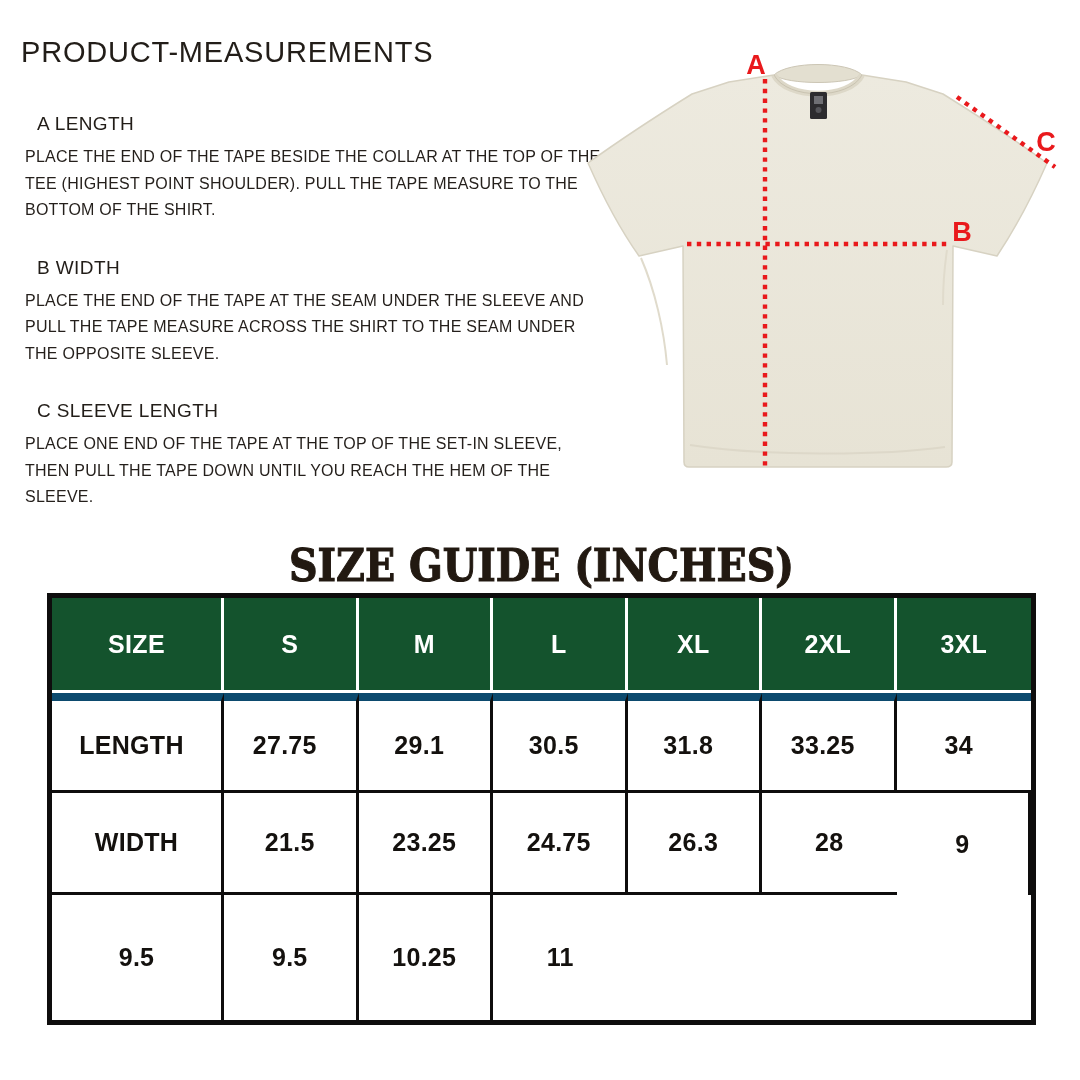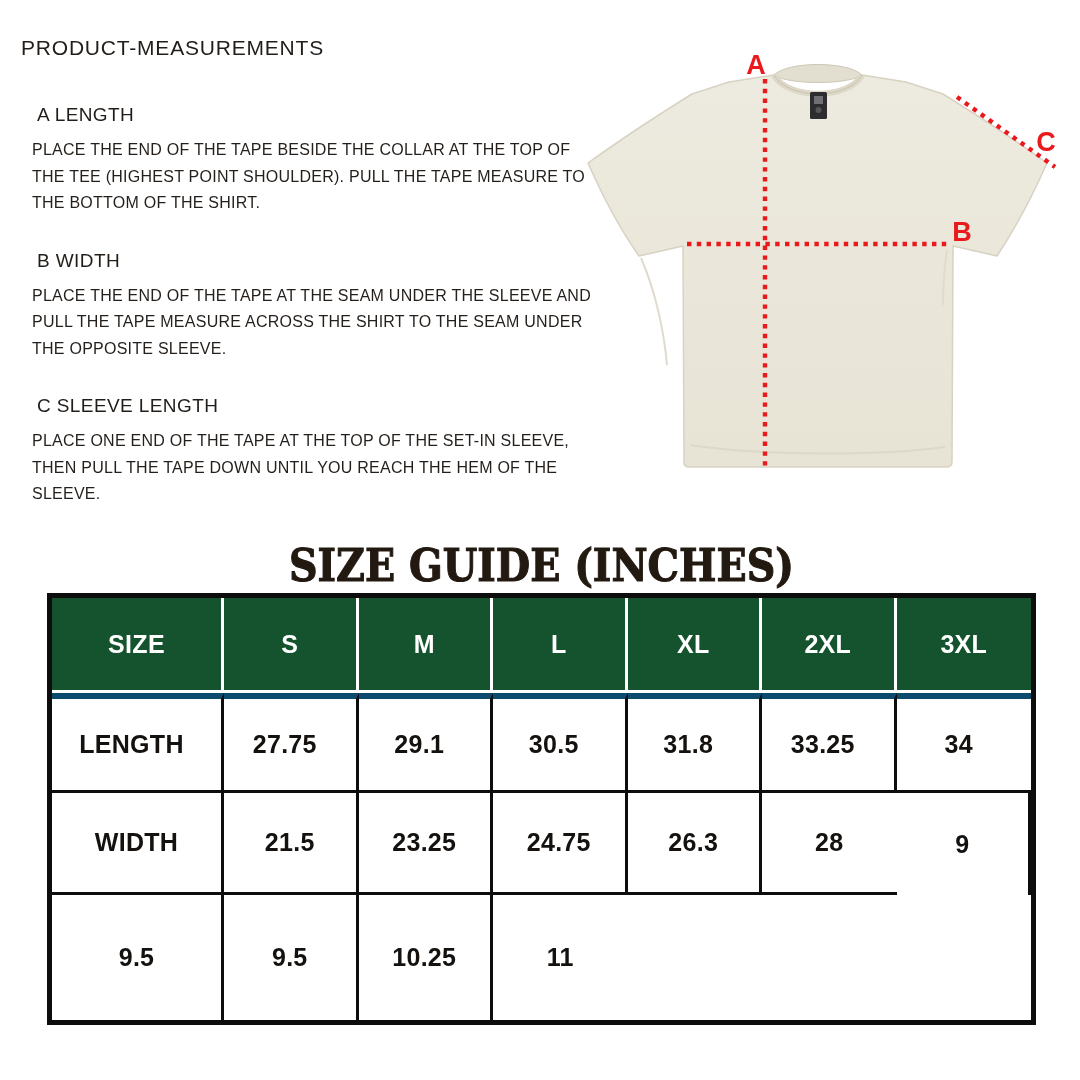--- a/index.html
+++ b/index.html
@@ -3,25 +3,25 @@
 <meta charset="utf-8">
 <style>
   html,body{margin:0;padding:0;background:#ffffff;}
   .canvas{
     position:relative;width:1080px;height:1080px;background:#ffffff;overflow:hidden;
     font-family:"Liberation Sans",sans-serif;color:#241f1b;
   }
   
   .measurements{position:absolute;left:21px;top:36px;width:592px;}
   .measurements h1{
-    margin:0 0 44px 0;font-size:21px;font-weight:normal;letter-spacing:0.8px;color:#221d18;
+    margin:0 0 44px 0;font-size:29px;font-weight:normal;letter-spacing:0.8px;color:#221d18;
   }
   .m-section{margin-bottom:33px;}
   .m-section h2{margin:0 0 9px 16px;font-size:19px;font-weight:normal;letter-spacing:0.4px;color:#221d18;}
-  .m-section p{margin:11px;font-size:16px;line-height:26.5px;letter-spacing:0.25px;max-width:585px;color:#241f1b;}
+  .m-section p{margin:4px;font-size:16px;line-height:26.5px;letter-spacing:0.25px;max-width:585px;color:#241f1b;}
   
   .diagram{position:absolute;left:560px;top:30px;width:520px;height:480px;}
   .diagram svg{display:block;width:520px;height:480px;}
   .mlabel{font-family:"Liberation Sans",sans-serif;font-size:27px;font-weight:bold;fill:#e9191c;}
   
   .size-guide-title{
     position:absolute;left:47px;top:542px;width:989px;text-align:center;
     font-family:"DejaVu Serif",serif;font-weight:bold;font-size:45px;line-height:48px;
     color:#221911;-webkit-text-stroke:1.1px #221911;letter-spacing:0px;
     transform:scaleX(0.88);transform-origin:center;white-space:nowrap;
@@ -32,21 +32,21 @@
     display:grid;grid-template-columns:172px repeat(6,1fr);grid-template-rows:95px 100px 102px 1fr;
   }
   .cell{
     box-sizing:border-box;display:flex;align-items:center;justify-content:center;text-align:center;
     font-weight:bold;font-size:25px;color:#14110e;letter-spacing:0.3px;line-height:1.3;
     border-right:3px solid #0e0d0d;border-bottom:3px solid #0e0d0d;padding:0 22px;
   }
   .cell.col-last{border-right:none;}
   .cell.hdr{background:#14532d;color:#ffffff;border-right:3px solid #ffffff;border-bottom:3px solid #ffffff;}
   .cell.hdr.col-last{border-right:none;}
-  .cell.first-data-row{border-top:6px solid #0c4a6e;padding-left:12px;}
+  .cell.first-data-row{border-top:8px solid #0c4a6e;padding-left:12px;}
   .cell.row-last{border-bottom:none;}
 </style>
 </head>
 <body>
 
 <div class="canvas">
 
   <div class="measurements">
     <h1>PRODUCT-MEASUREMENTS</h1>
 

